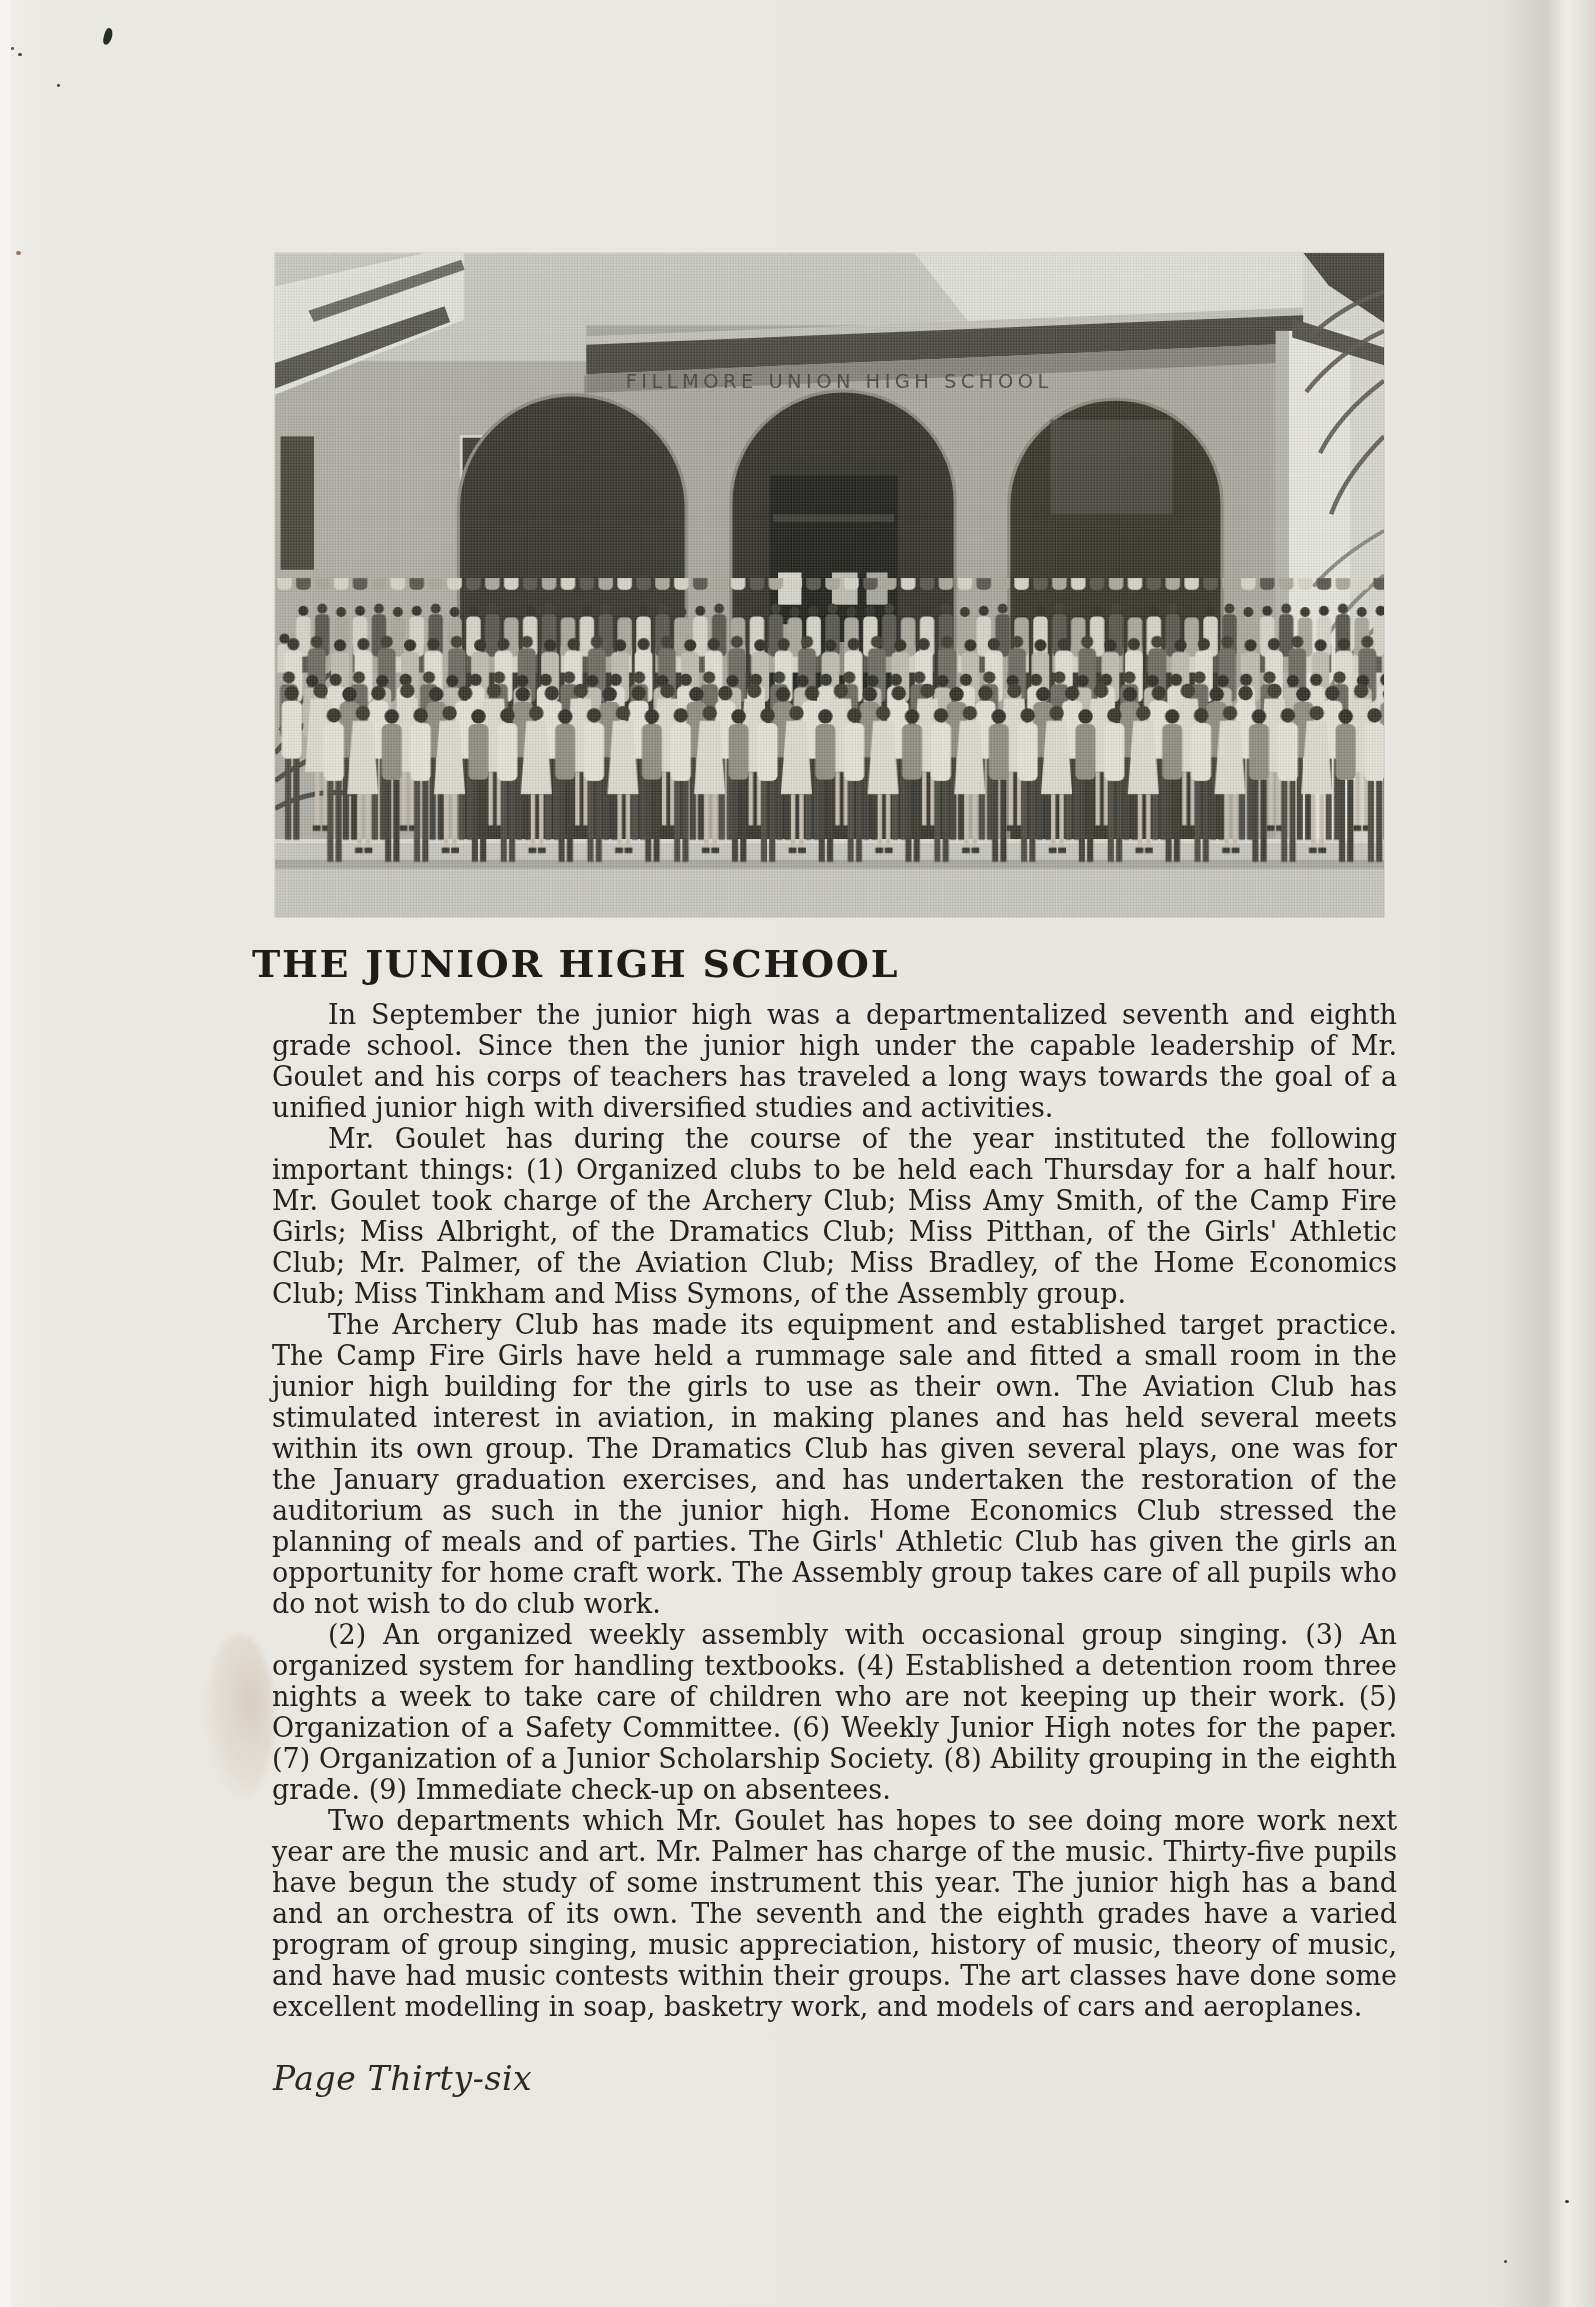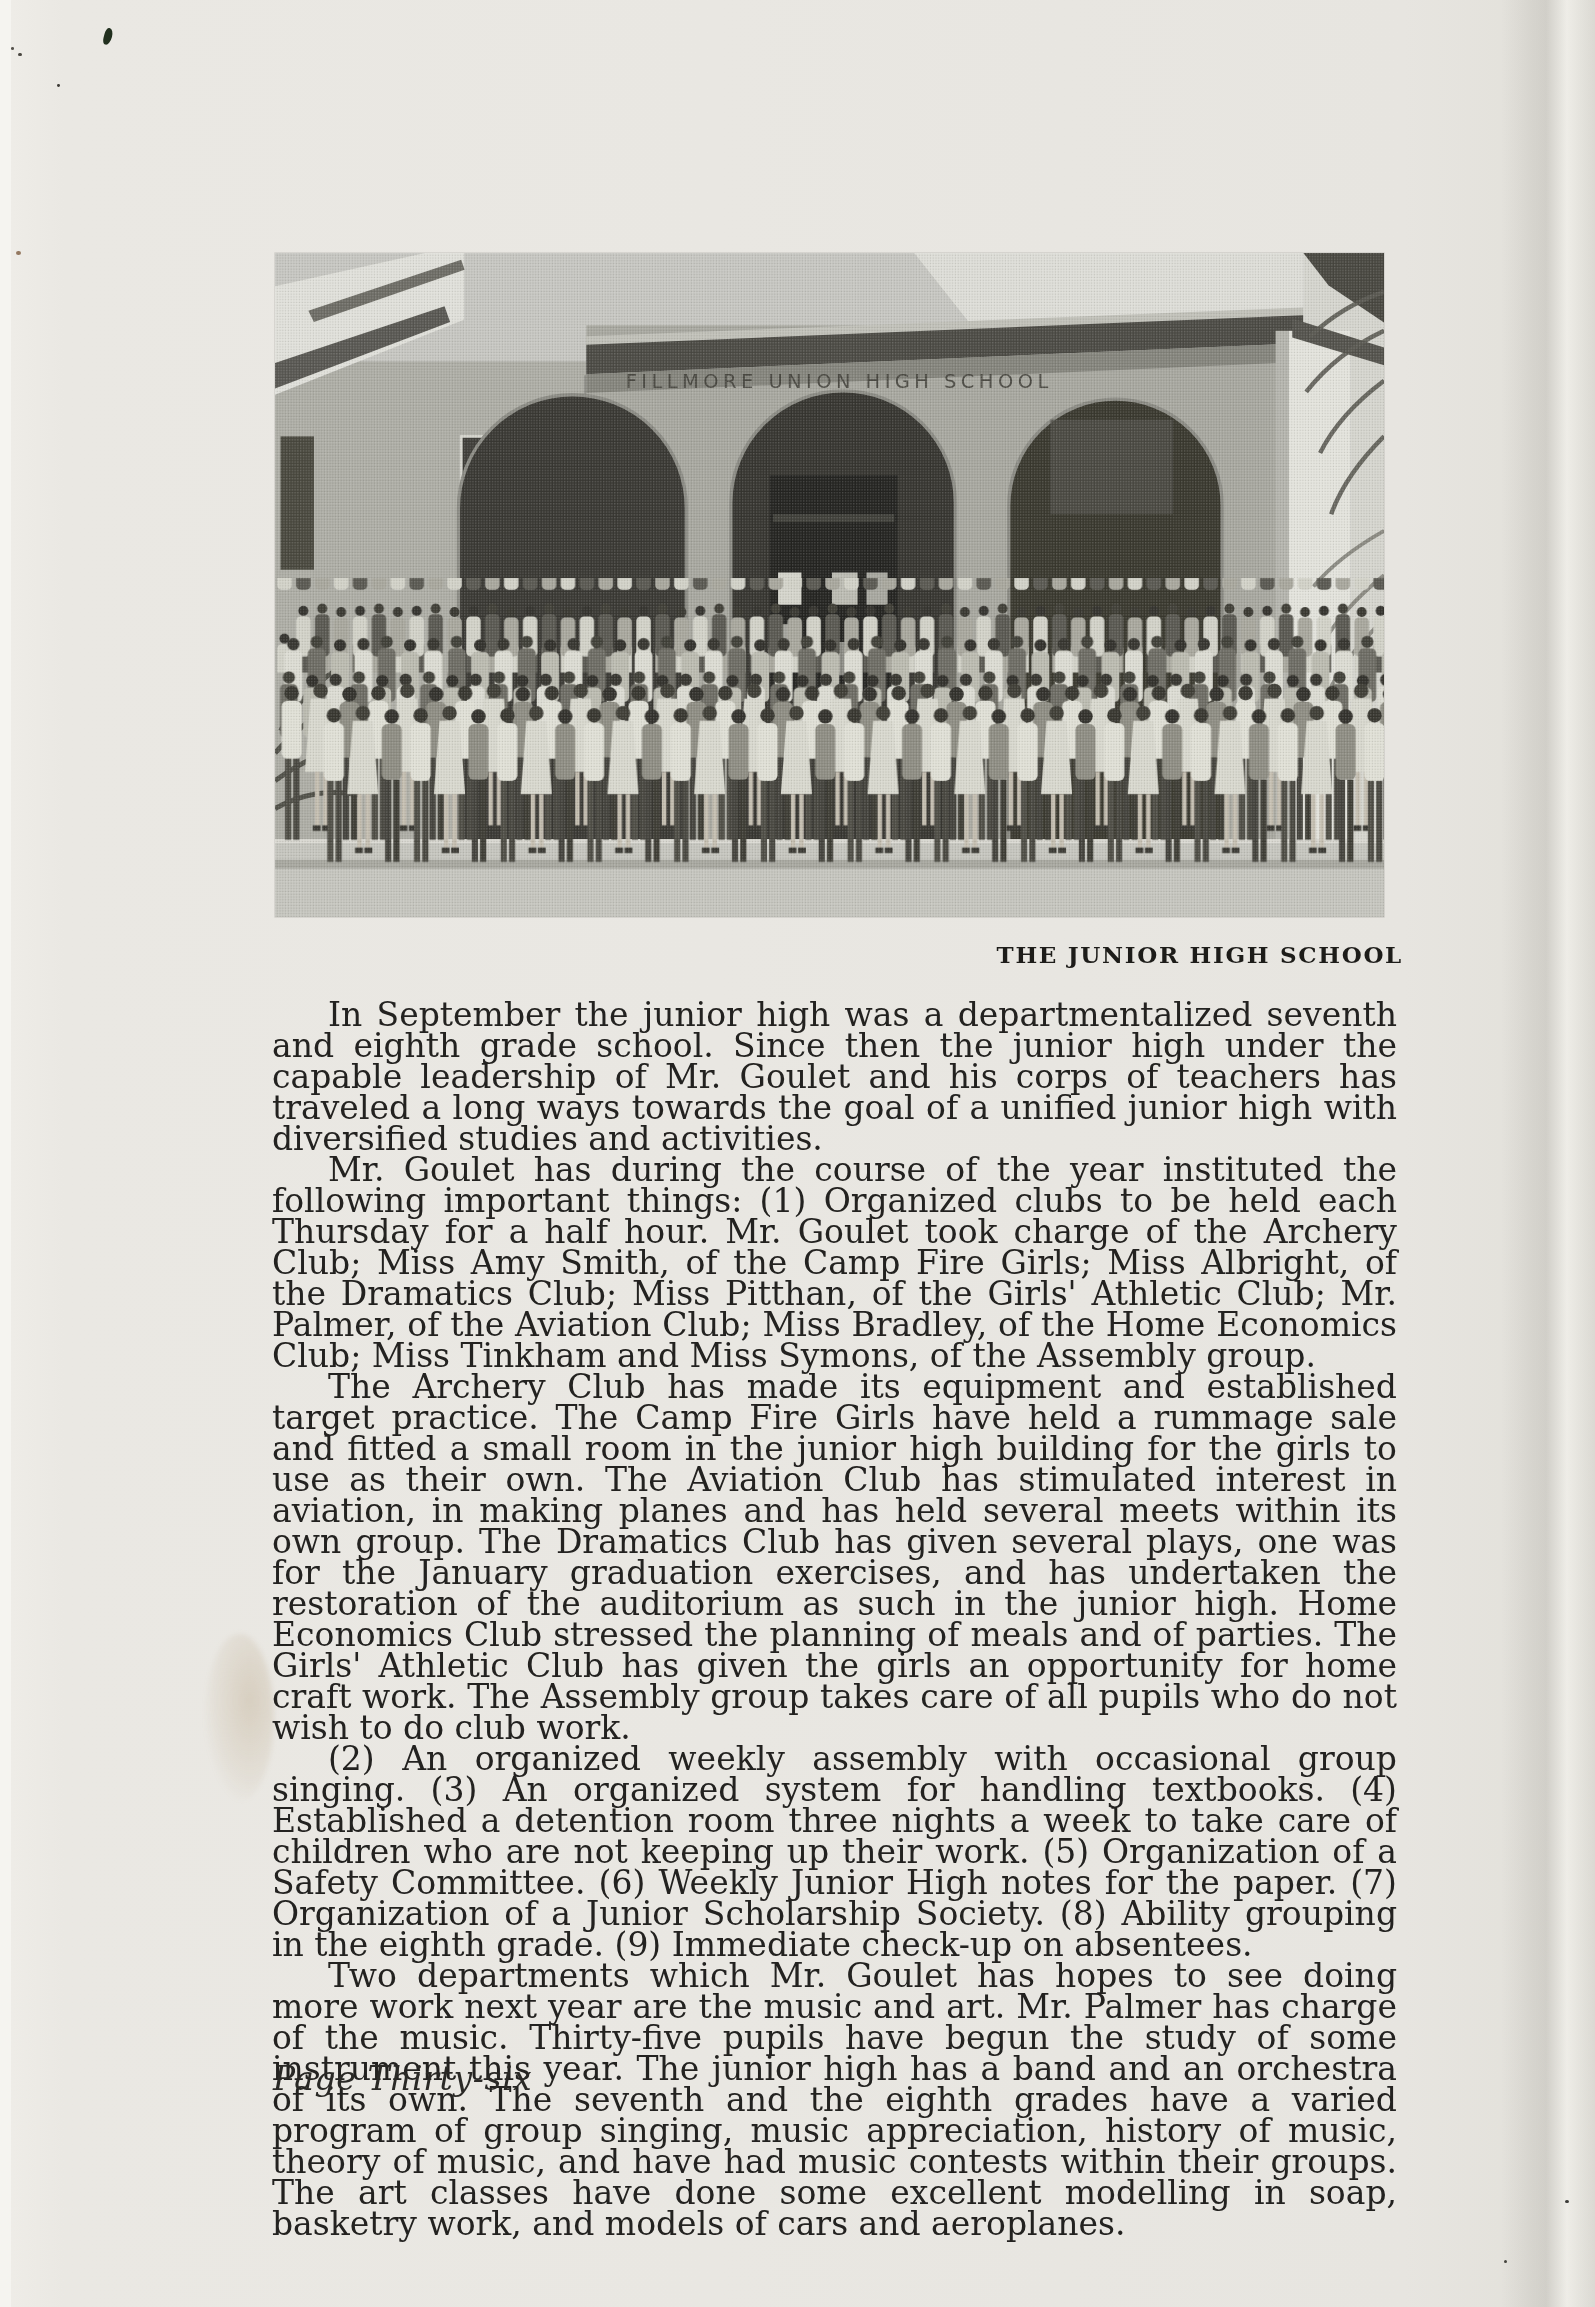--- a/index.html
+++ b/index.html
@@ -35,28 +35,28 @@
     position:absolute;left:205px;top:1634px;width:69px;height:167px;
     background:radial-gradient(ellipse at 65% 40%,rgba(158,128,82,.24),rgba(158,128,82,.08) 55%,rgba(158,128,82,0) 75%);
     filter:blur(2.8px);border-radius:50%;
   }
   .photo{
     position:absolute;left:275px;top:253px;width:1109px;height:664px;
     margin:0;box-shadow:0 0 0 0.6px rgba(60,58,52,.18);
   }
   .photo svg{display:block;width:100%;height:100%;}
   .title{
-    position:absolute;left:264px;top:941px;width:1139px;
-    margin:0;text-align:right;
-    font-size:23px;font-weight:700;letter-spacing:1.7px;
+    position:absolute;left:252px;top:941px;width:1139px;
+    margin:0;text-align:left;
+    font-size:38px;font-weight:700;letter-spacing:1.7px;
     color:#1d1c19;
   }
   .body-text{
     position:absolute;left:272px;top:999px;width:1125px;
-    font-size:33px;line-height:31px;color:#232220;
+    font-size:27px;line-height:31px;color:#232220;
     text-align:justify;
   }
   .body-text p{margin:0;text-indent:56px;}
   .footer{
     position:absolute;left:273px;top:2059px;
     font-size:33px;font-style:italic;color:#2a2926;letter-spacing:0.6px;
   }
 </style>
 </head>
 <body>

